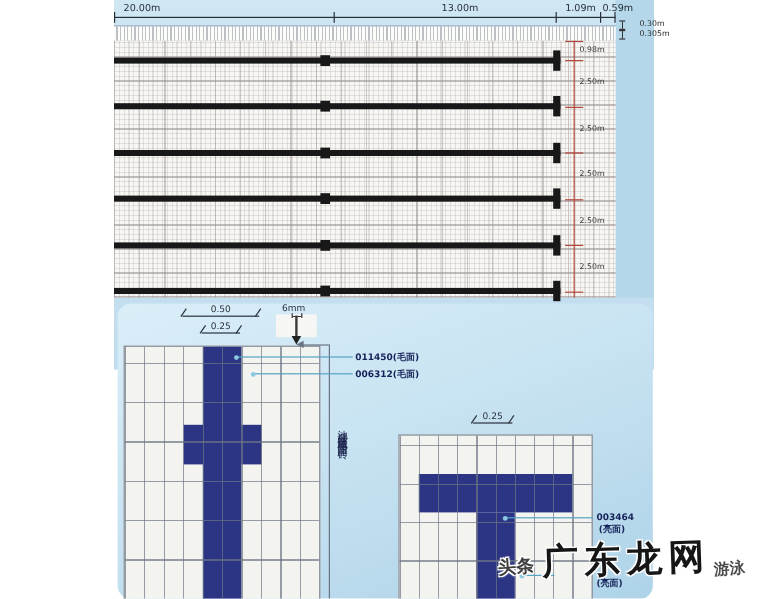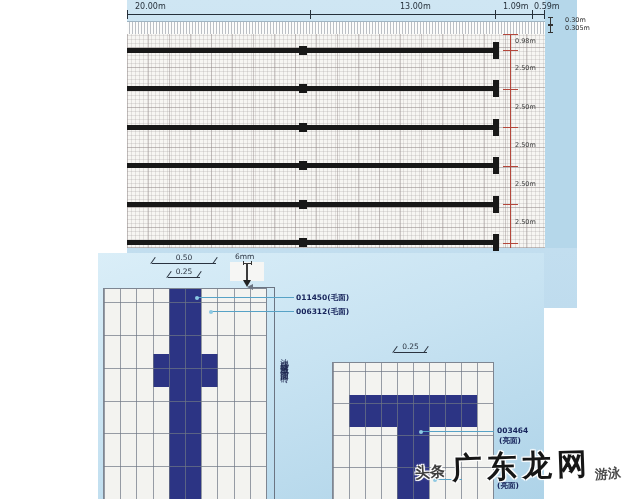--- a/index.html
+++ b/index.html
@@ -1,21 +1,21 @@
 <!DOCTYPE html>
 <html><head>
 <meta charset="utf-8">
 <style>
   html,body{margin:0;padding:0;background:#fff;}
   .canvas{position:relative;width:640px;height:499px;background:#ffffff;overflow:hidden;
           font-family:"DejaVu Sans",sans-serif;color:#222;}
 
   
   .top-panel{position:absolute;left:95px;top:0;width:450px;height:308px;
-             background:linear-gradient(180deg,#cfe6f3,#bfdcee);margin-left:32px;}
+             background:linear-gradient(180deg,#cfe6f3,#bfdcee);}
   .right-band{position:absolute;left:418px;top:0;width:32px;height:248px;background:#b5d7ea;}
   .dimline{position:absolute;left:0;top:14px;width:418px;height:1px;background:#26303a;}
   .dimtick{position:absolute;top:-4px;width:1px;height:9px;background:#26303a;}
   .dlabel{position:absolute;top:-12px;font-size:8px;color:#26303a;white-space:nowrap;}
   .hatch{position:absolute;left:0;top:21px;width:418px;height:12px;
          background:repeating-linear-gradient(90deg,#fcfcfb 0 2px,#bcc0c5 2px 3px);
          border-top:1px solid #9fb4c2;border-bottom:1px solid #c7cdd2;}
   .pool-grid{position:absolute;left:0;top:34px;width:418px;height:214px;background-color:#f7f6f3;
       background-image:
         repeating-linear-gradient(90deg,rgba(150,140,140,.45) 0 1px,transparent 1px 21px),
@@ -28,21 +28,21 @@
   .redline{position:absolute;left:383px;top:34px;width:1px;height:214px;background:#b4473b;}
   .redtick{position:absolute;left:-7px;width:15px;height:1px;background:#b4473b;}
   .depth-label{position:absolute;left:388px;font-size:6.5px;color:#3a3a3a;white-space:nowrap;}
   .offsets{position:absolute;left:421px;top:17px;font-size:6.5px;color:#2a2a2a;line-height:7.5px;}
   .offsets .row{display:flex;align-items:center;gap:12px;}
   .ibeam{display:inline-block;width:5px;height:6px;border-top:1px solid #333;border-bottom:1px solid #333;
          background:linear-gradient(90deg,transparent 2px,#333 2px,#333 3px,transparent 3px);}
 
   
   .bottom-panel{position:absolute;left:98px;top:253px;width:446px;height:246px;
-                background:linear-gradient(160deg,#daeef8 0%,#c8e3f2 45%,#aed3e8 100%);}
+                background:linear-gradient(160deg,#daeef8 0%,#c8e3f2 45%,#aed3e8 100%);border-radius:11px;}
   .tile-grid{position:absolute;background-color:#f3f3f0;border:1px solid #7e8692;}
   .tile-grid::after{content:"";position:absolute;inset:0;pointer-events:none;
       background-image:
         repeating-linear-gradient(90deg,rgba(110,118,132,.7) 0 1px,transparent 1px var(--colw)),
         repeating-linear-gradient(0deg,rgba(110,118,132,.7) 0 1px,transparent 1px var(--rowh));}
   .grid-left{left:5px;top:35px;width:162px;height:211px;--colw:16.2px;--rowh:32.8px;}
   .grid-right{left:234px;top:109px;width:160px;height:137px;--colw:16px;--rowh:32px;}
   .navy{position:absolute;background:#2c3484;}
 
   .dim{position:absolute;font-size:7.5px;color:#2a3340;}

